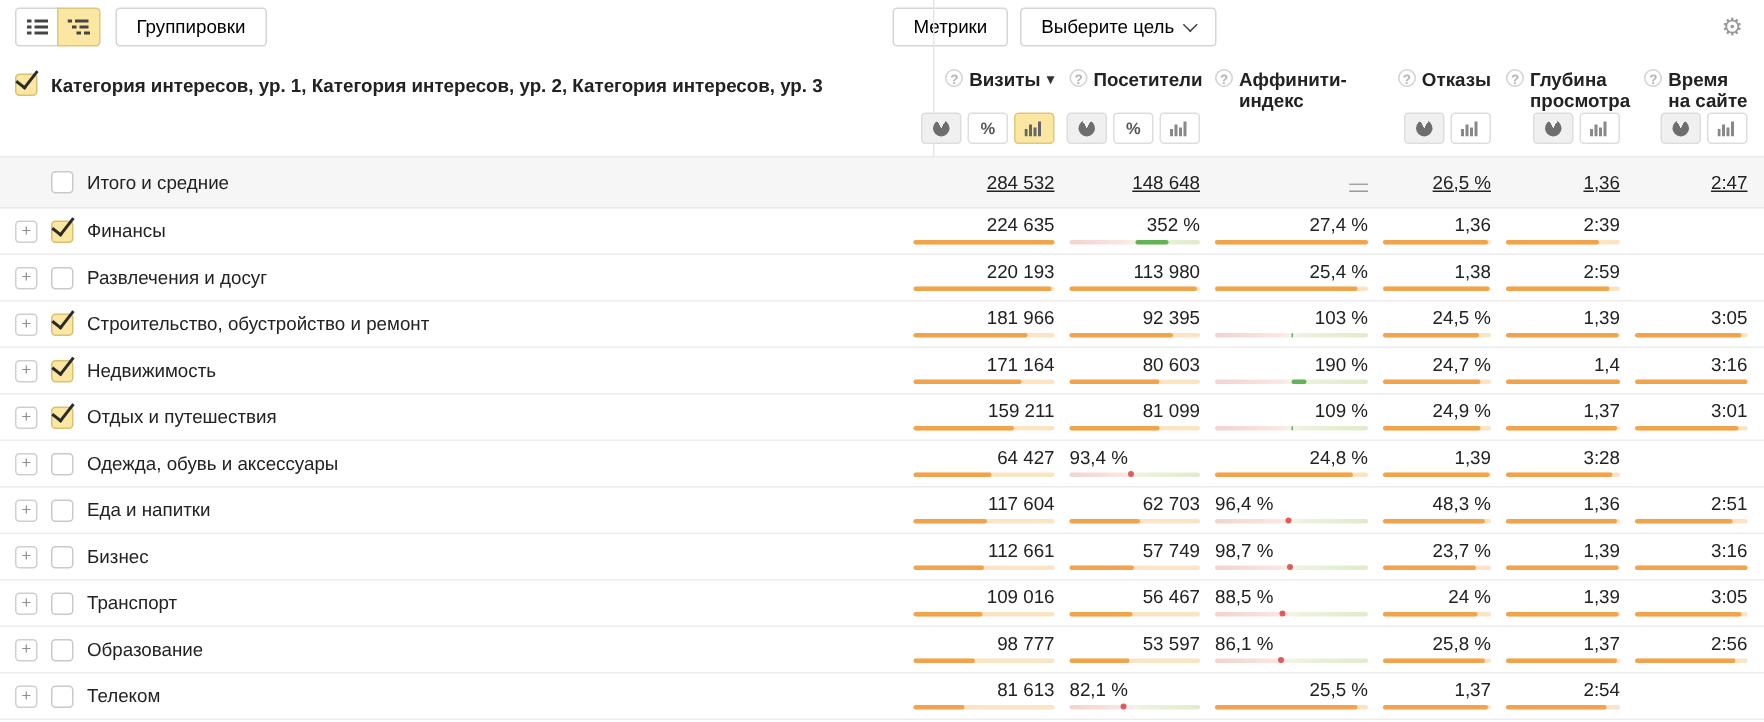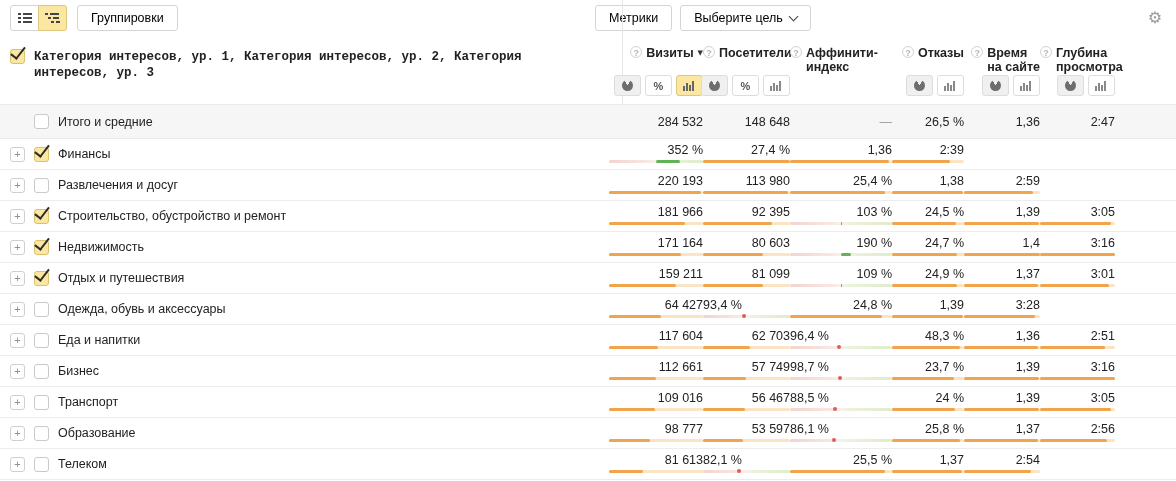--- a/index.html
+++ b/index.html
@@ -17,27 +17,27 @@
   .vbtn:last-child{border-radius:0 3px 3px 0;margin-left:-1px;}
   .vbtn.sel{background:#fbe7a1;border-color:#dec87e;position:relative;z-index:1;}
   .btn{height:26px;border:1px solid #d5d5d5;background:#fff;border-radius:3px;padding:0 13px;
        font-size:12.5px;font-family:inherit;color:#000;cursor:pointer;display:flex;align-items:center;gap:7px;}
   .tb-right{margin-left:auto;display:flex;align-items:center;gap:8px;width:567px;box-sizing:border-box;}
   .gear{margin-left:auto;font-family:"DejaVu Sans",sans-serif;font-size:16px;color:#9a9a9a;cursor:pointer;line-height:1;}
   .chev{width:6px;height:6px;border-right:1.5px solid #444;border-bottom:1.5px solid #444;
         transform:rotate(45deg);margin-top:-3px;display:inline-block;}
 
   
-  .mgrid{width:556px;display:grid;grid-template-columns:94px 87px 102px 72px 76px 75px;
+  .mgrid{width:556px;display:grid;grid-template-columns:94px 87px 102px 72px 76px 75px;column-gap:10px;
          margin-right:11px;box-sizing:border-box;flex:none;}
 
   
   .thead{height:68px;display:flex;box-sizing:border-box;}
   .thead-left{flex:1;display:flex;align-items:flex-start;padding:13px 10px 0 10px;gap:9px;min-width:0;}
-  .dimtitle{font-weight:bold;line-height:16px;font-family:Liberation Mono, monospace;}
+  .dimtitle{font-weight:bold;line-height:16px;}
   .hcell{position:relative;padding-top:10px;box-sizing:border-box;}
   .hlbl{text-align:right;font-weight:bold;line-height:14px;white-space:nowrap;}
   .hlbl .htxt{display:inline-block;text-align:left;vertical-align:top;white-space:normal;}
   .hl2:empty{display:none;}
   .hl2{display:block;}
   .q{display:inline-block;width:12px;height:12px;border:1px solid #d2d2d2;border-radius:50%;color:#b5b5b5;
      font-size:9px;line-height:12px;text-align:center;font-weight:bold;box-sizing:border-box;
      vertical-align:1px;margin-right:4px;background:#fff;}
   .caret{font-size:7px;color:#333;margin-left:4px;vertical-align:2px;font-family:"DejaVu Sans",sans-serif;}
   .tgls{position:absolute;bottom:8px;right:0;display:flex;gap:4px;}
@@ -55,21 +55,21 @@
   .cb.checked{background:#fbe7a1;border-color:#d8c171;}
   .cb.checked::after{content:"";position:absolute;left:3px;top:-6px;width:6px;height:13px;
       border-right:2px solid #2b2b2b;border-bottom:2px solid #2b2b2b;transform:rotate(38deg);}
   .expand{width:15px;height:15px;border:1px solid #cfcfcf;border-radius:3px;background:#fff;color:#8f8f8f;
       font-size:11px;line-height:12px;text-align:center;padding:0;flex:none;cursor:pointer;box-sizing:border-box;}
 
   
   .trow{height:35px;background:#f6f6f6;border-top:1px solid #eaeaea;border-bottom:1px solid #eaeaea;
         display:flex;align-items:center;box-sizing:border-box;}
   .trow-left{flex:1;display:flex;align-items:center;gap:9px;padding-left:34px;min-width:0;}
-  .tcell{text-align:right;}
+  .tcell{text-align:right;text-decoration:underline;}
   .tcell.dash{color:#999;}
 
   
   .drow{height:31px;display:flex;border-bottom:1px solid #ececec;box-sizing:border-box;}
   .drow-left{flex:1;display:flex;align-items:center;padding-left:10px;min-width:0;}
   .drow-left .cb{margin-left:9px;}
   .rlabel{margin-left:9px;white-space:nowrap;overflow:hidden;text-overflow:ellipsis;}
   .mcell{position:relative;}
   .val{position:absolute;top:4px;right:0;white-space:nowrap;}
   .val.left{right:auto;left:0;}
@@ -189,39 +189,39 @@
                   <rect x="0" y="6" width="2" height="5"></rect>
                   <rect x="3" y="3" width="2" height="8"></rect>
                   <rect x="6" y="5" width="2" height="6"></rect>
                   <rect x="9" y="1" width="2" height="10"></rect>
                 </g>
               </svg>
             </button>
         </div>
       </div>
       <div class="hcell">
-        <div class="hlbl"><span class="q">?</span><span class="htxt"><span>Время</span><span class="hl2">на сайте</span></span></div>
+        <div class="hlbl"><span class="q">?</span><span class="htxt"><span>Глубина</span><span class="hl2">просмотра</span></span></div>
         <div class="tgls">
           <button class="tbtn graybg">
               <span class="i-pie"></span>
             </button>
           <button class="tbtn">
               <svg width="13" height="11">
                 <g fill="#888">
                   <rect x="0" y="6" width="2" height="5"></rect>
                   <rect x="3" y="3" width="2" height="8"></rect>
                   <rect x="6" y="5" width="2" height="6"></rect>
                   <rect x="9" y="1" width="2" height="10"></rect>
                 </g>
               </svg>
             </button>
         </div>
       </div>
       <div class="hcell">
-        <div class="hlbl"><span class="q">?</span><span class="htxt"><span>Глубина</span><span class="hl2">просмотра</span></span></div>
+        <div class="hlbl"><span class="q">?</span><span class="htxt"><span>Время</span><span class="hl2">на сайте</span></span></div>
         <div class="tgls">
           <button class="tbtn graybg">
               <span class="i-pie"></span>
             </button>
           <button class="tbtn">
               <svg width="13" height="11">
                 <g fill="#888">
                   <rect x="0" y="6" width="2" height="5"></rect>
                   <rect x="3" y="3" width="2" height="8"></rect>
                   <rect x="6" y="5" width="2" height="6"></rect>
@@ -250,20 +250,25 @@
   </div>
 
   <div id="rows">
   <div class="drow">
     <div class="drow-left">
       <button class="expand">+</button>
       <span class="cb checked"></span>
       <span class="rlabel">Финансы</span>
     </div>
     <div class="mgrid">
+      <div class="mcell c-visits">
+            <span class="val">224 635</span>
+            <span class="bar-track"></span>
+            <span class="bar-fill" style="width: 100%;"></span>
+          </div>
       <div class="mcell c-aff">
             <span class="val">352 %</span>
             <span class="aff-track"></span>
             <span class="aff-green" style="left: 50%; width: 26%;"></span>
           </div>
       <div class="mcell c-bounce">
             <span class="val">27,4 %</span>
             <span class="bar-track"></span>
             <span class="bar-fill" style="width: 100%;"></span>
           </div>

